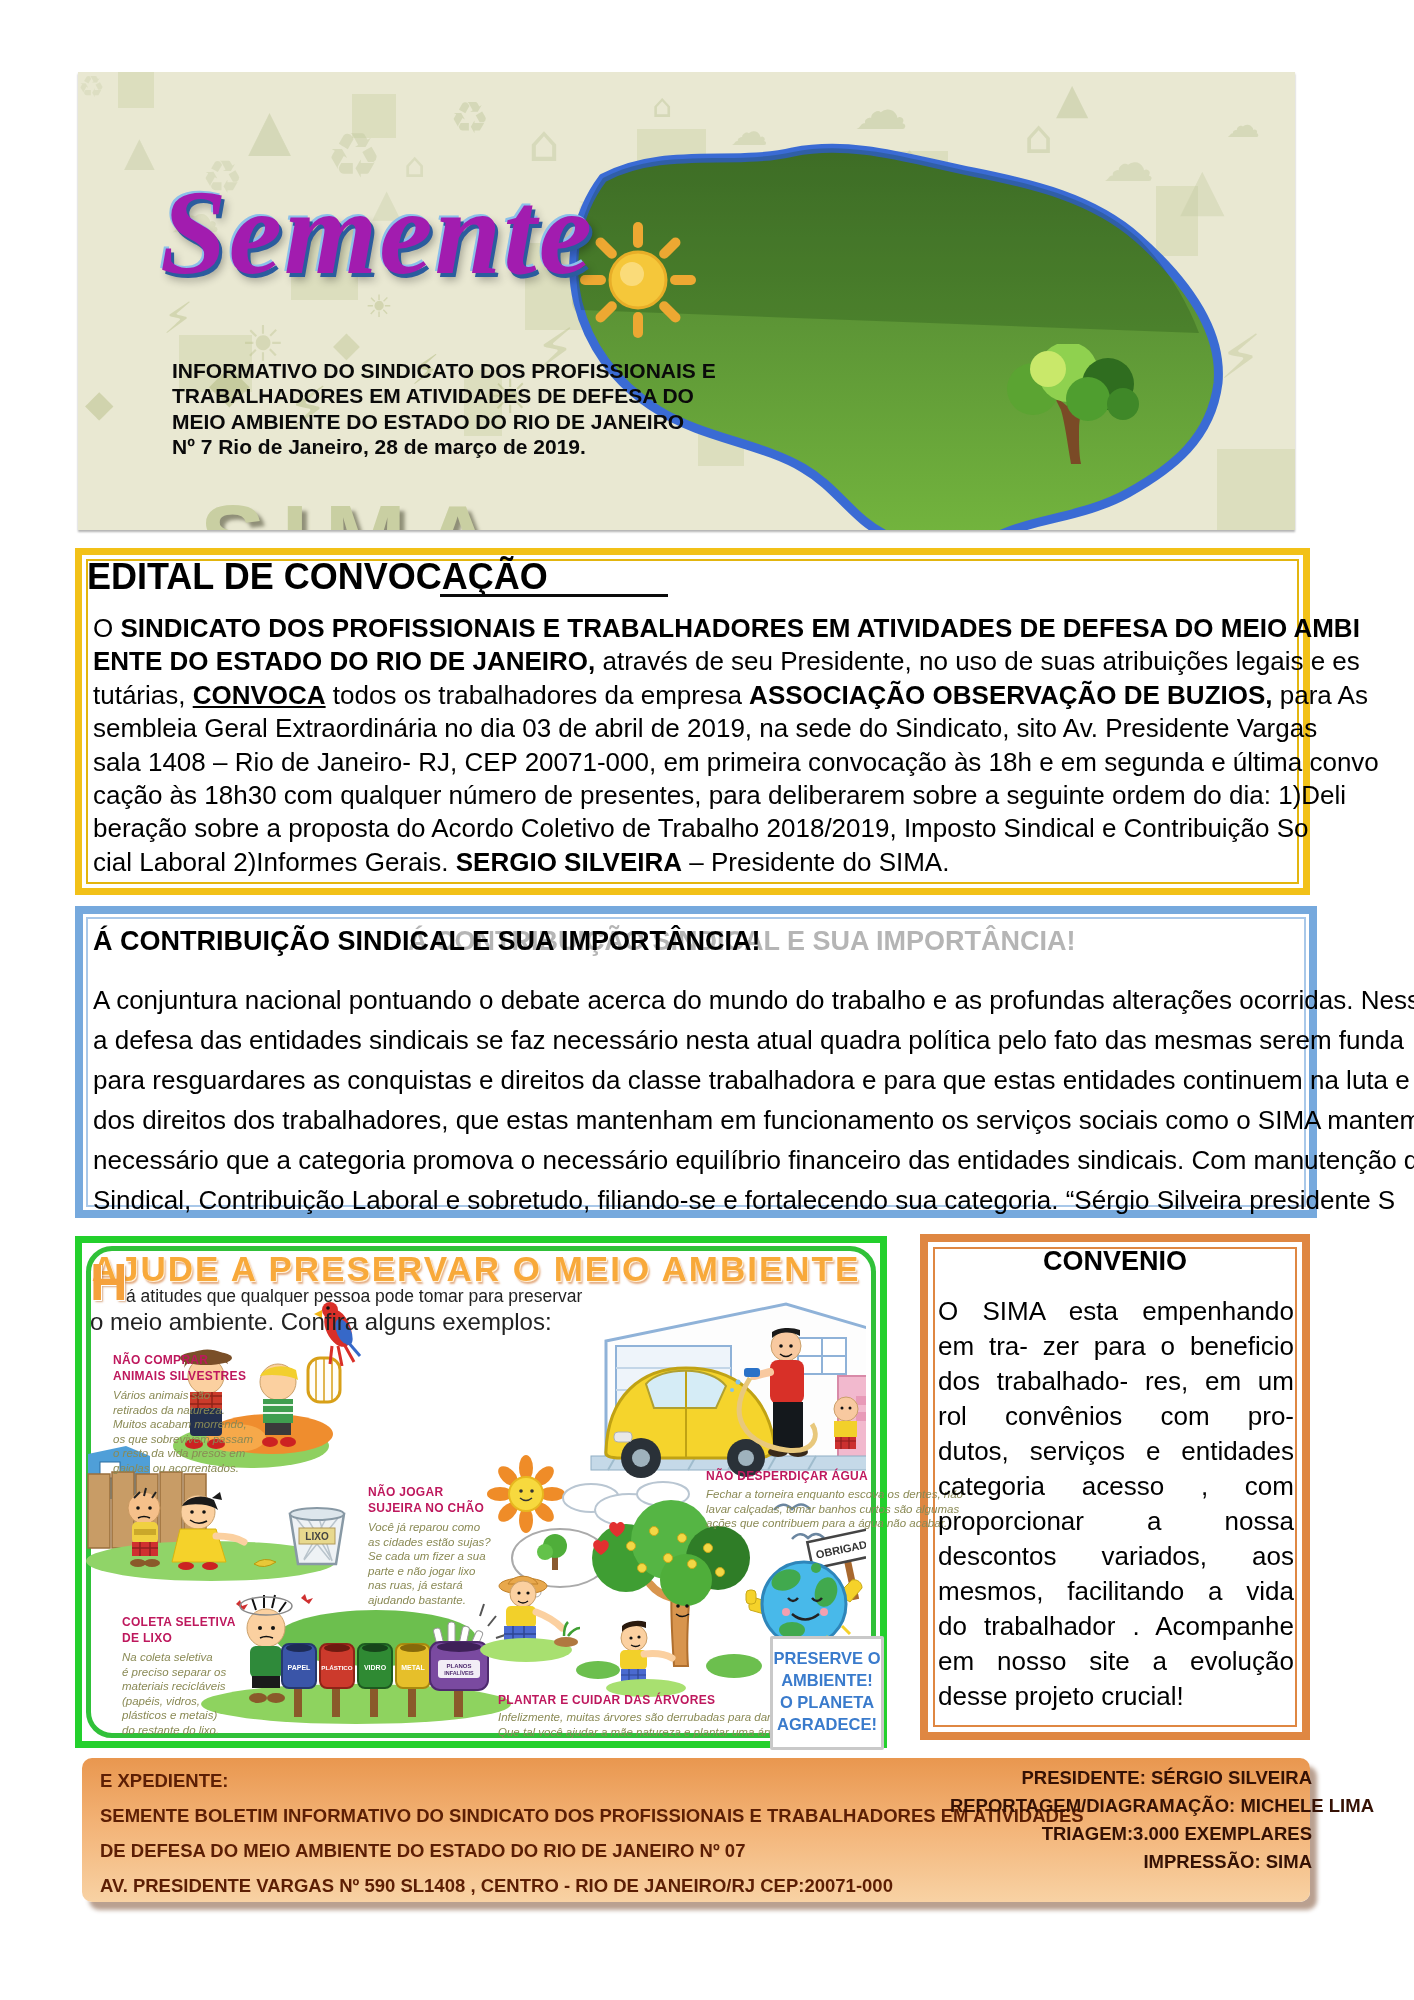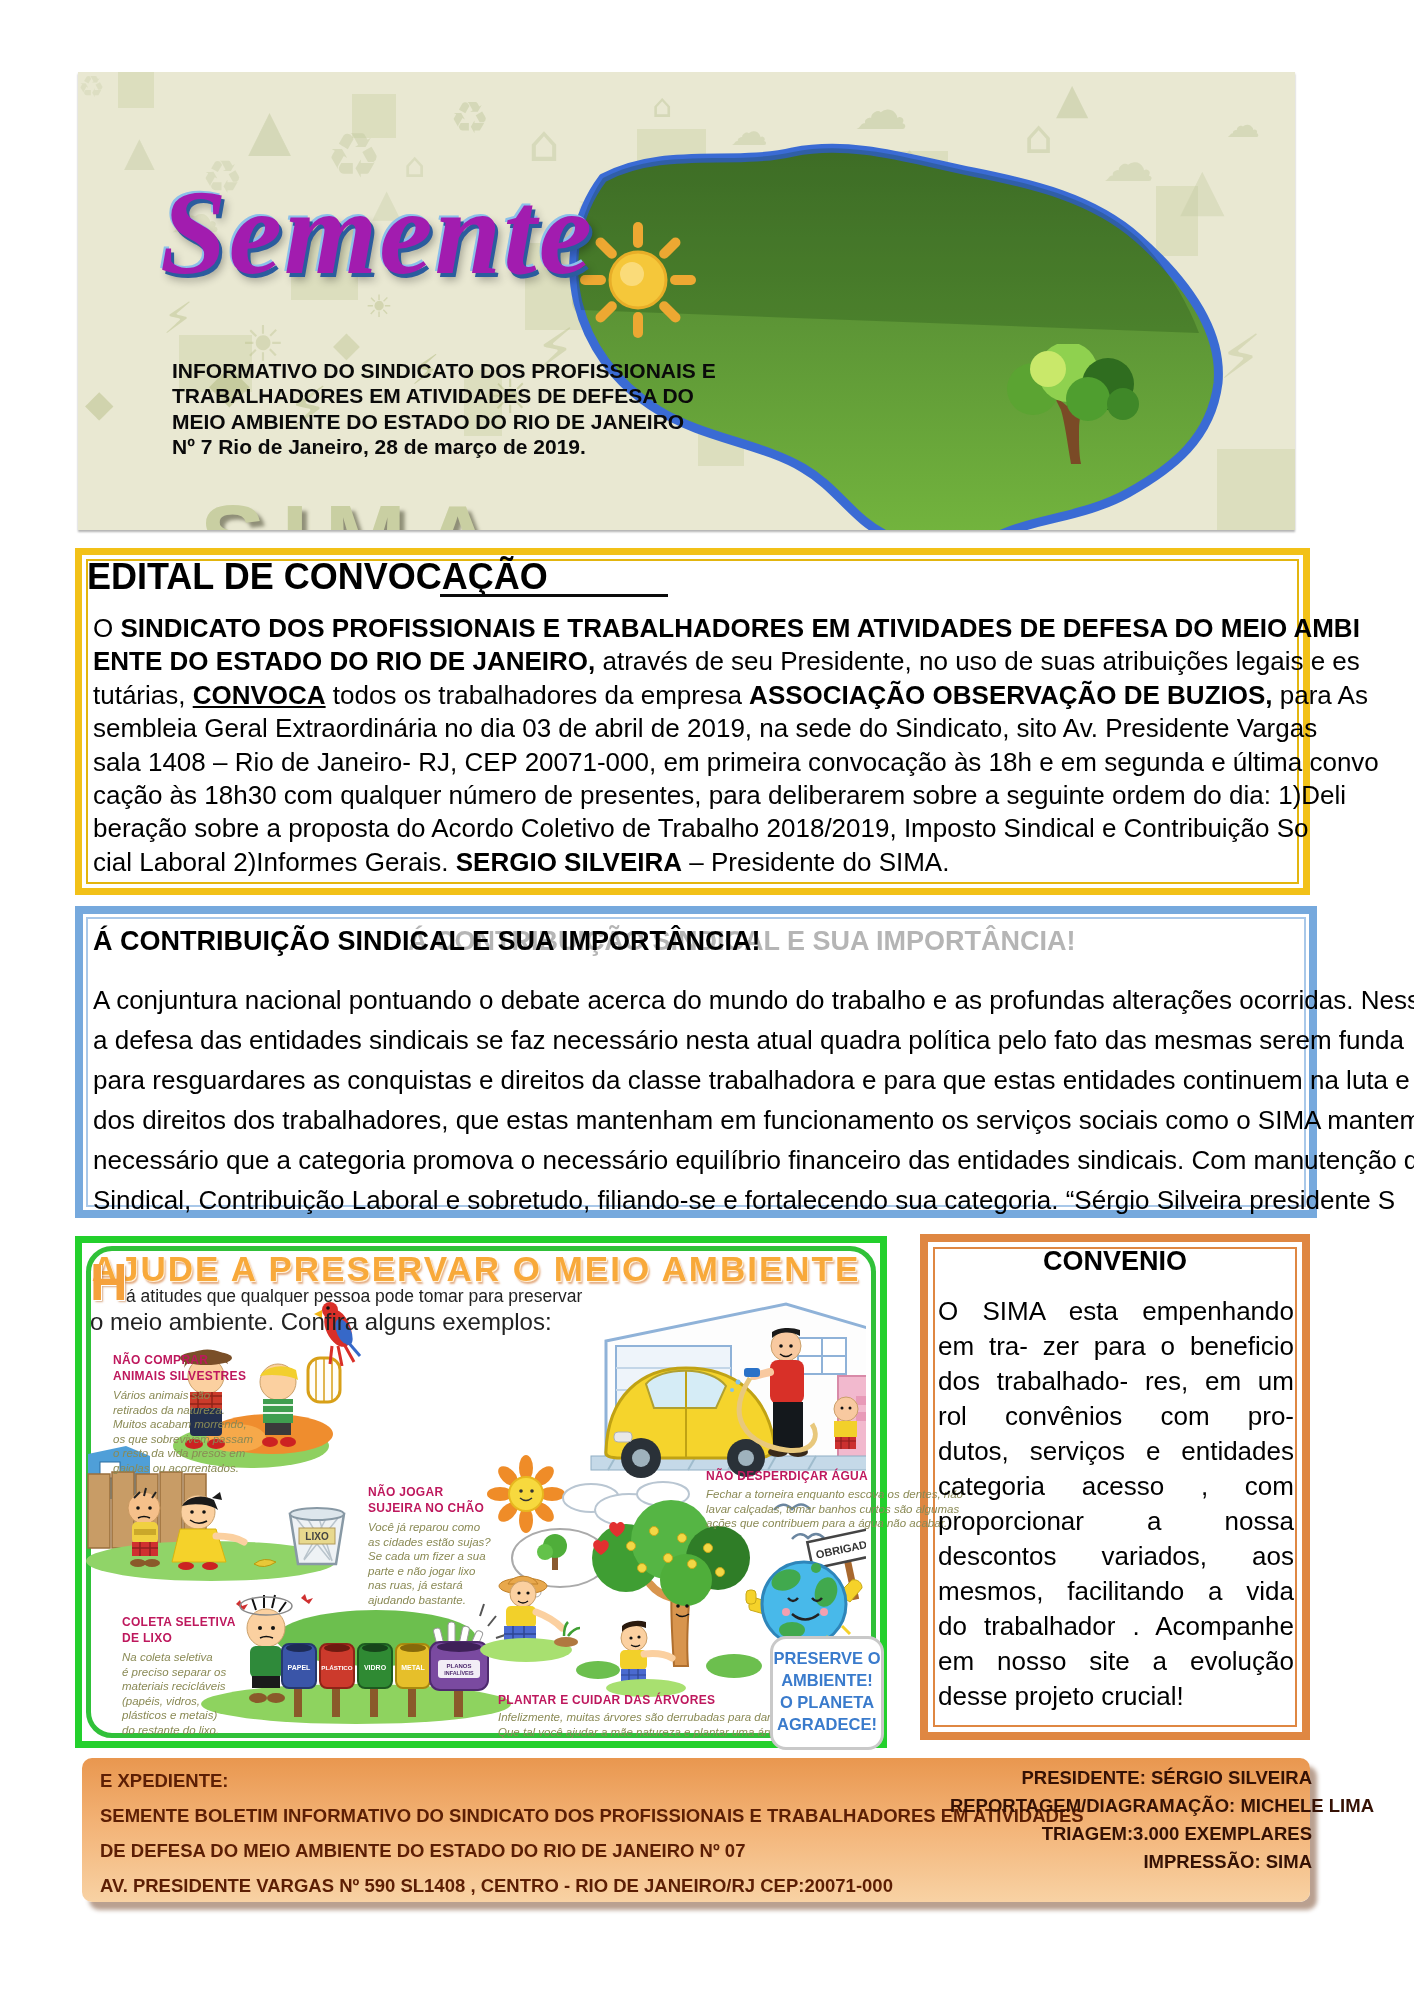--- a/index.html
+++ b/index.html
@@ -51,21 +51,21 @@
         font-weight:800;color:#f8a93a;letter-spacing:2px;white-space:nowrap;z-index:3;
         text-shadow:1px 1px 0 #fff3dd,2px 3px 2px rgba(205,105,30,.55);}
   #comic-dropcap{position:absolute;left:90px;top:1256px;font-size:52px;font-weight:800;color:#f5a13c;z-index:3;
         text-shadow:1px 1px 0 #fff,2px 2px 2px rgba(180,90,20,.5);line-height:1;}
   #comic-intro1{position:absolute;left:126px;top:1286px;font-size:17.5px;color:#222;white-space:nowrap;z-index:3;}
   #comic-intro2{position:absolute;left:90px;top:1308px;font-size:24px;color:#222;white-space:nowrap;z-index:3;}
   .sec{position:absolute;z-index:4;}
   .sec-h .ln{font-size:12px;font-weight:700;color:#be185d;line-height:16px;letter-spacing:.3px;white-space:nowrap;}
   .sec-b .ln{font-size:11.5px;font-style:italic;color:#8a8a55;line-height:14.5px;white-space:nowrap;}
   #preserve-box{position:absolute;left:770px;top:1636px;width:108px;height:100px;background:#fff;
-        border:3px solid #c9c9c9;border-radius:16px;z-index:5;padding-top:8px;}
+        border:3px solid #c9c9c9;border-radius:2px;z-index:5;padding-top:8px;}
   #preserve-box .ln{font-size:16.5px;font-weight:700;color:#3a7bcc;text-align:center;line-height:22px;white-space:nowrap;}
 
   
   #convenio{position:absolute;left:920px;top:1234px;width:374px;height:490px;border:8px solid #df8742;background:#fff;}
   #convenio .inner-line{position:absolute;left:5px;top:5px;right:5px;bottom:5px;border:2px solid #df8742;}
   #convenio-title{position:absolute;left:920px;top:1246px;width:390px;text-align:center;font-size:27px;
         font-weight:700;z-index:3;}
   #convenio-body{position:absolute;left:938px;top:1294px;width:356px;z-index:6;}
   #convenio-body .ln{height:35px;line-height:35px;font-size:26px;text-align:justify;text-align-last:justify;}
   #convenio-body .ln:last-child{text-align-last:left;}

